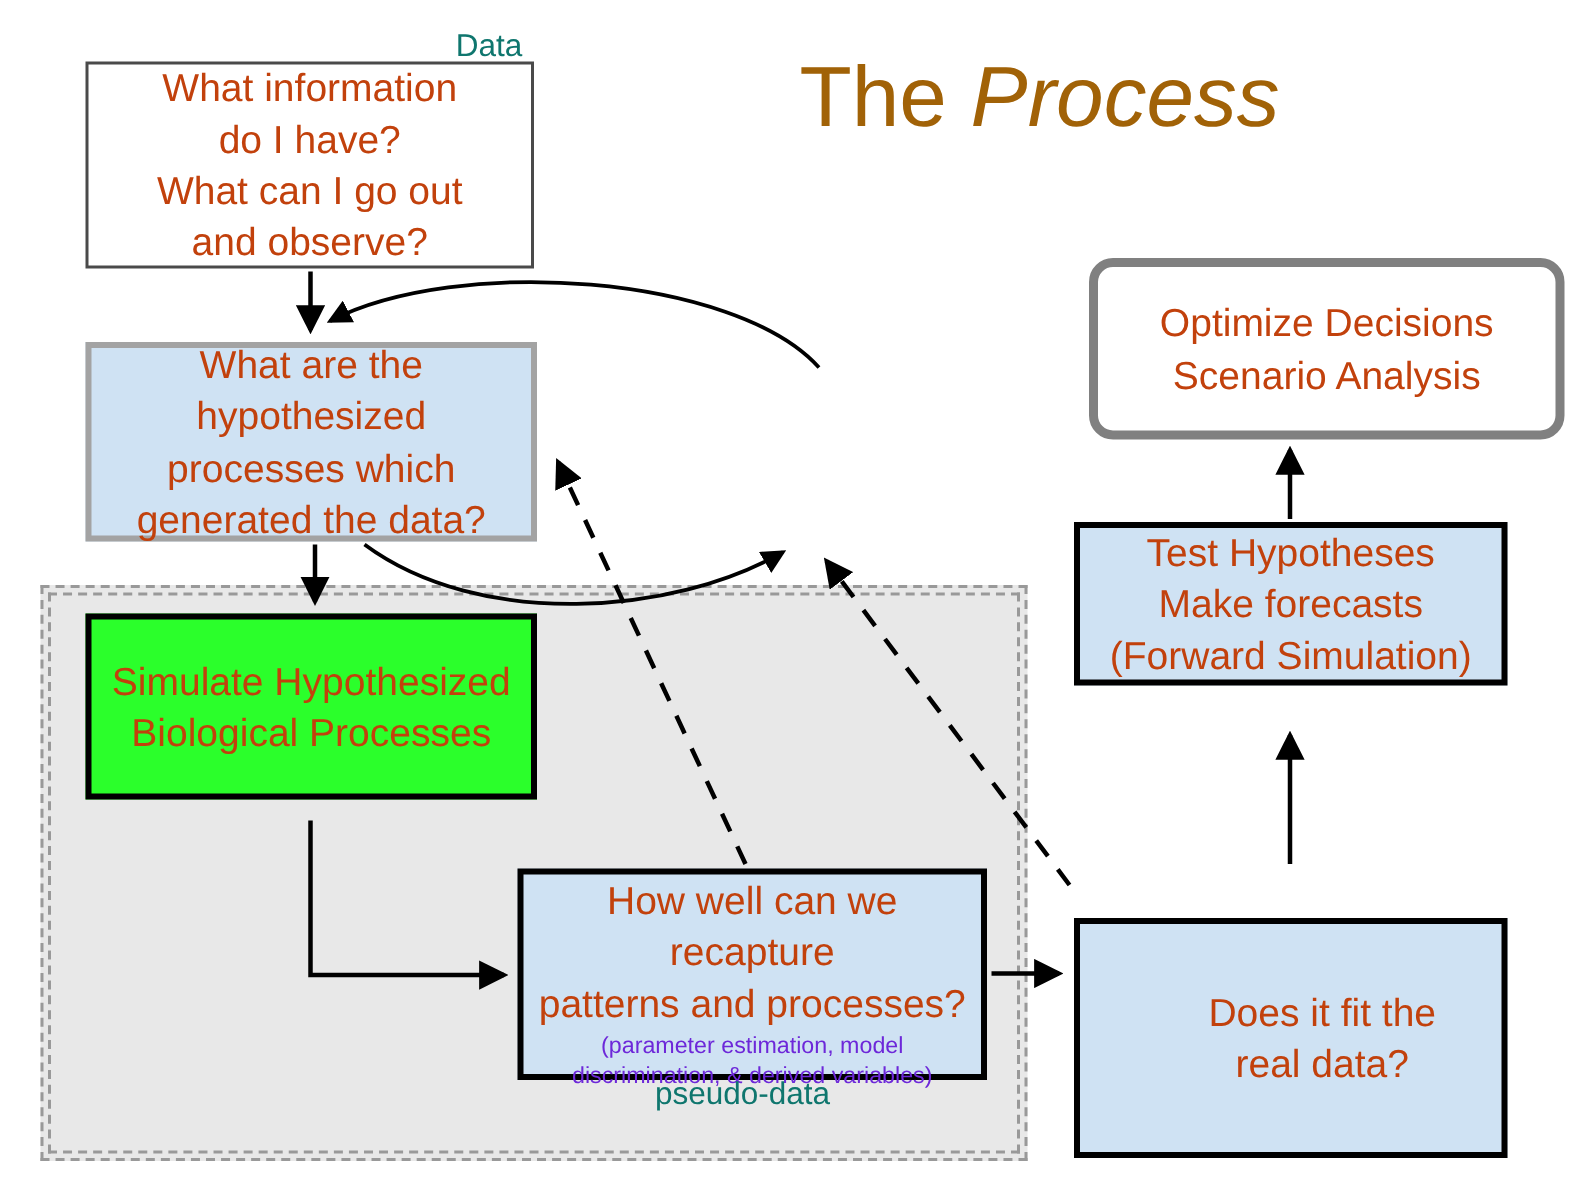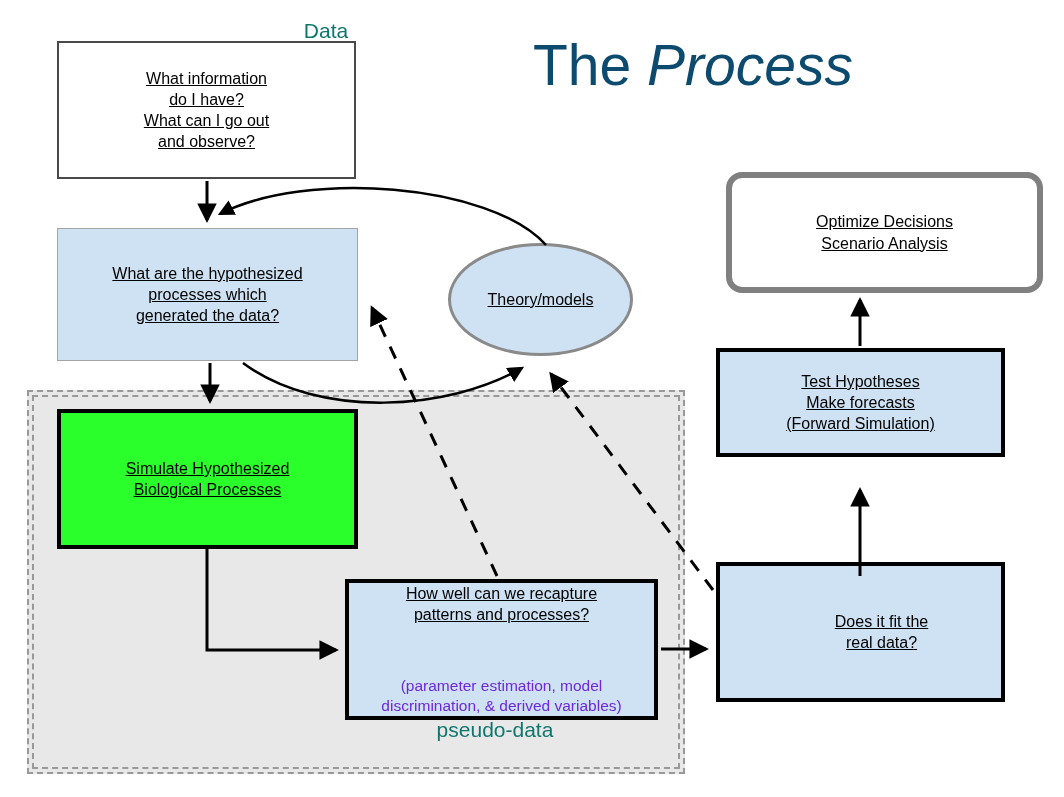--- a/index.html
+++ b/index.html
@@ -17,24 +17,23 @@
   .node {
     position: absolute;
     display: flex;
     flex-direction: column;
     align-items: center;
     justify-content: center;
     text-align: center;
   }
   .node-text {
     white-space: pre-line;
-    font-size: 16px;
+    font-size: 26px;
     line-height: 1.32;
-    color: #000000;
-    text-decoration: underline;
+    color: #c2410c;
   }
   .node-subtext {
     white-space: pre-line;
     font-size: 15.5px;
     line-height: 1.3;
     color: #6d28d9;
     margin-top: 2px;
   }
 
   .free-label {
@@ -44,50 +43,50 @@
     text-align: center;
     white-space: pre-line;
   }
 
   
   #box-info   { left: 57px;  top: 41px;  width: 299px; height: 138px; background: #fff; border: 2px solid #4a4a4a; }
   #label-data { left: 286px; top: 19px;  width: 80px; }
 
   #title {
     position: absolute; left: 498px; top: 34px; width: 390px;
-    text-align: center; font-size: 57px; color: #0c4a6e; line-height: 1.1;
+    text-align: center; font-size: 57px; color: #a16207; line-height: 1.1;
   }
   #title .em { font-style: italic; }
 
-  #box-hyp    { left: 57px;  top: 228px; width: 301px; height: 133px; background: #cfe2f3; border: 1px solid #a3a3a3; }
+  #box-hyp    { left: 57px;  top: 228px; width: 301px; height: 133px; background: #cfe2f3; border: 4px solid #a3a3a3; }
 
   #ellipse-theory {
     left: 448px; top: 243px; width: 185px; height: 113px;
     background: #cfe2f3; border: 3px solid #8a8a8a; border-radius: 50%;
   }
 
   #box-opt {
     left: 704px; top: 172px; width: 317px; height: 121px;
     background: #fff; border: 6px solid #808080; border-radius: 16px; margin-left: 22px;
   }
 
   #panel-pseudo {
     position: absolute; left: 27px; top: 390px; width: 658px; height: 384px;
     background: #e8e8e8;
     border: 2px dashed #999;
     outline: 2px dashed #999;
     outline-offset: -7px;
   }
 
-  #box-sim    { left: 57px;  top: 409px; width: 301px; height: 140px; background: #2bff2b; border: 4px solid #000; }
+  #box-sim    { left: 57px;  top: 409px; width: 301px; height: 124px; background: #2bff2b; border: 4px solid #000; }
   #box-recap  { left: 345px; top: 579px; width: 313px; height: 141px; background: #cfe2f3; border: 4px solid #000; justify-content: space-between; }
   #label-pseudo { left: 415px; top: 718px; width: 160px; }
 
   #box-test   { left: 716px; top: 348px; width: 289px; height: 109px; background: #cfe2f3; border: 4px solid #000; }
-  #box-fit    { left: 716px; top: 562px; width: 289px; height: 140px; background: #cfe2f3; border: 4px solid #000; padding-left: 42px; }
+  #box-fit    { left: 716px; top: 612px; width: 289px; height: 160px; background: #cfe2f3; border: 4px solid #000; padding-left: 42px; }
 
   #arrow-layer {
     position: absolute; left: 0; top: 0; width: 1064px; height: 797px;
     pointer-events: none;
   }
   .arrow   { stroke: #000; stroke-width: 3; fill: none; }
   .curve   { stroke: #000; stroke-width: 2.5; fill: none; }
   .dashed  { stroke: #000; stroke-width: 3; fill: none; stroke-dasharray: 13 11; }
 </style>
 </head>
@@ -107,23 +106,20 @@
 What can I go out
 and observe?</div>
   </div>
 
   <div class="node" id="box-hyp">
     <div class="node-text">What are the hypothesized
 processes which
 generated the data?</div>
   </div>
 
-  <div class="node" id="ellipse-theory">
-    <div class="node-text">Theory/models</div>
-  </div>
 
   <div class="node" id="box-opt">
     <div class="node-text">Optimize Decisions
 Scenario Analysis</div>
   </div>
 
   <div class="node" id="box-sim">
     <div class="node-text">Simulate Hypothesized
 Biological Processes</div>
   </div>

